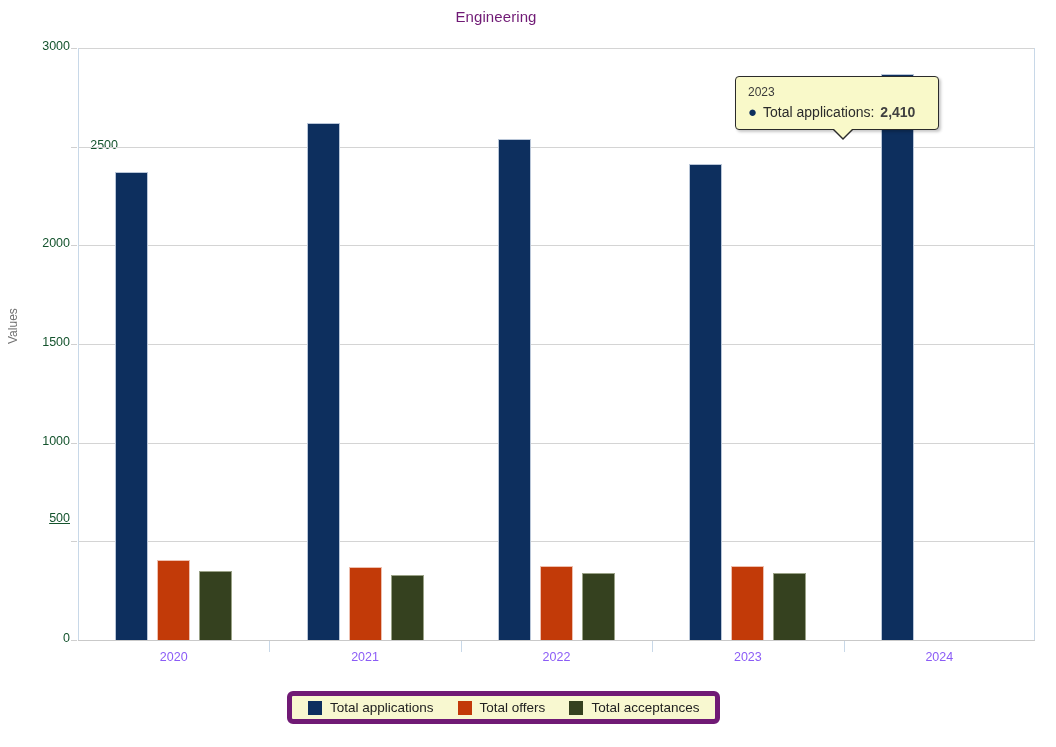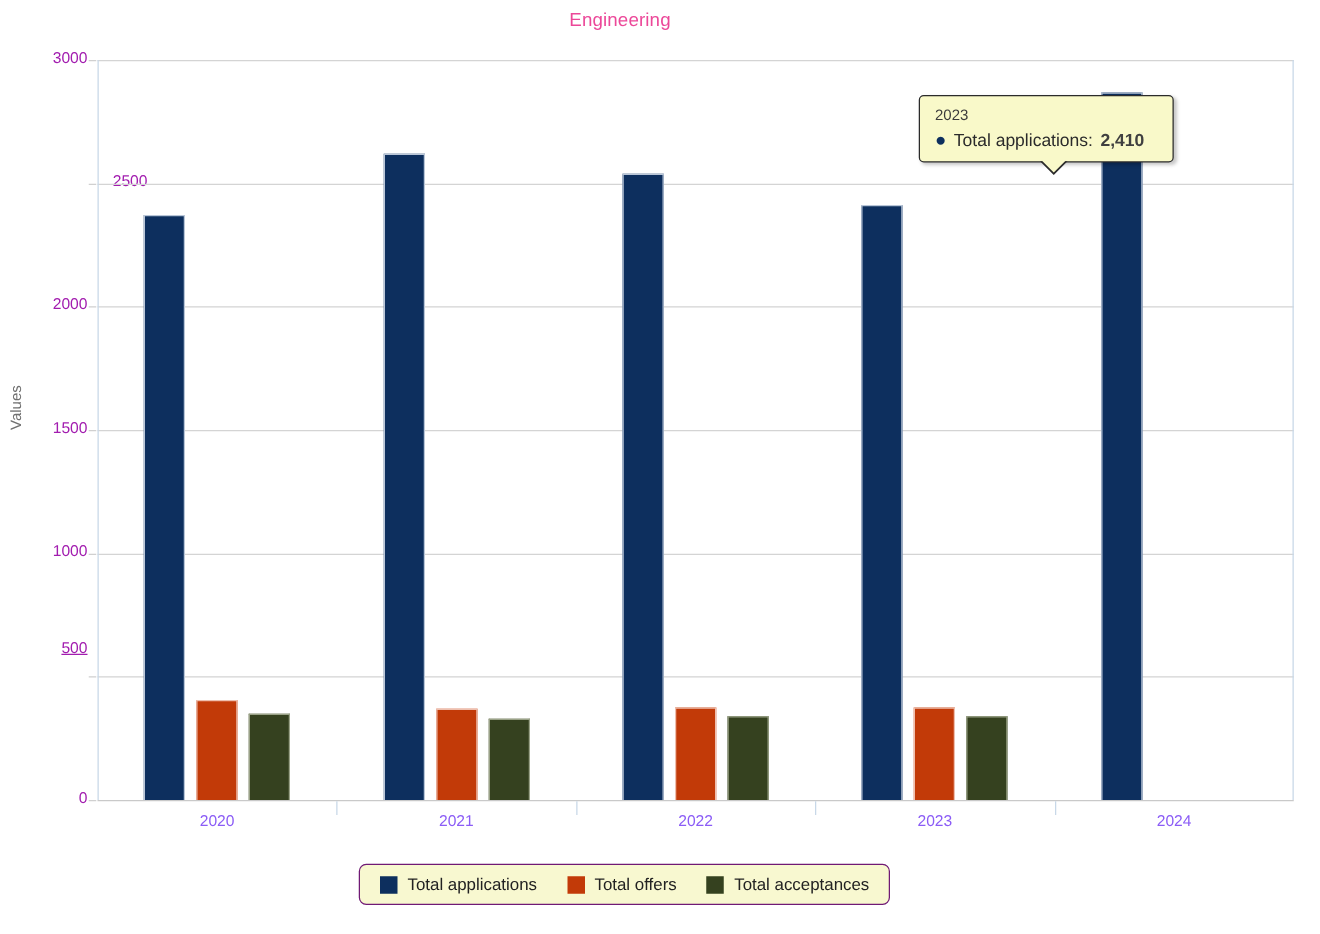--- a/index.html
+++ b/index.html
@@ -18,21 +18,21 @@
     background: #ffffff;
   }
 
   
   .chart-title {
     position: absolute;
     left: 0; top: 8px;
     width: 992px;
     text-align: center;
     font-size: 15px;
-    color: #ec4899;
+    color: #701a75;
     letter-spacing: .1px;
   }
 
   
   .y-axis-label {
     position: absolute;
     left: 6px;
     top: 344px;
     font-size: 12px;
     color: #707070;
@@ -65,21 +65,21 @@
     height: 1px;
     background: #d4d4d4;
   }
   .gridline.baseline { background: #c9c9c9; }
   .ytick-wrap {
     position: absolute;
     left: 0;
     width: 70px;
     text-align: right;
     font-size: 12.5px;
-    color: #a21caf;
+    color: #14532d;
   }
   .ytick-mark {
     position: absolute;
     left: 71px;
     width: 6px;
     height: 1px;
     background: #d0d0d0;
   }
 
   
@@ -114,21 +114,21 @@
   .legend {
     position: absolute;
     left: 287px;
     top: 691px;
     height: 33px;
     display: flex;
     align-items: center;
     gap: 24px;
     padding: 0 16px;
     background: #f8f8d0;
-    border: 1px solid #701a75;
+    border: 5px solid #701a75;
     border-radius: 6px;
   }
   .legend-item {
     display: flex;
     align-items: center;
     gap: 8px;
     cursor: pointer;
   }
   .legend-swatch {
     width: 14px; height: 14px;

